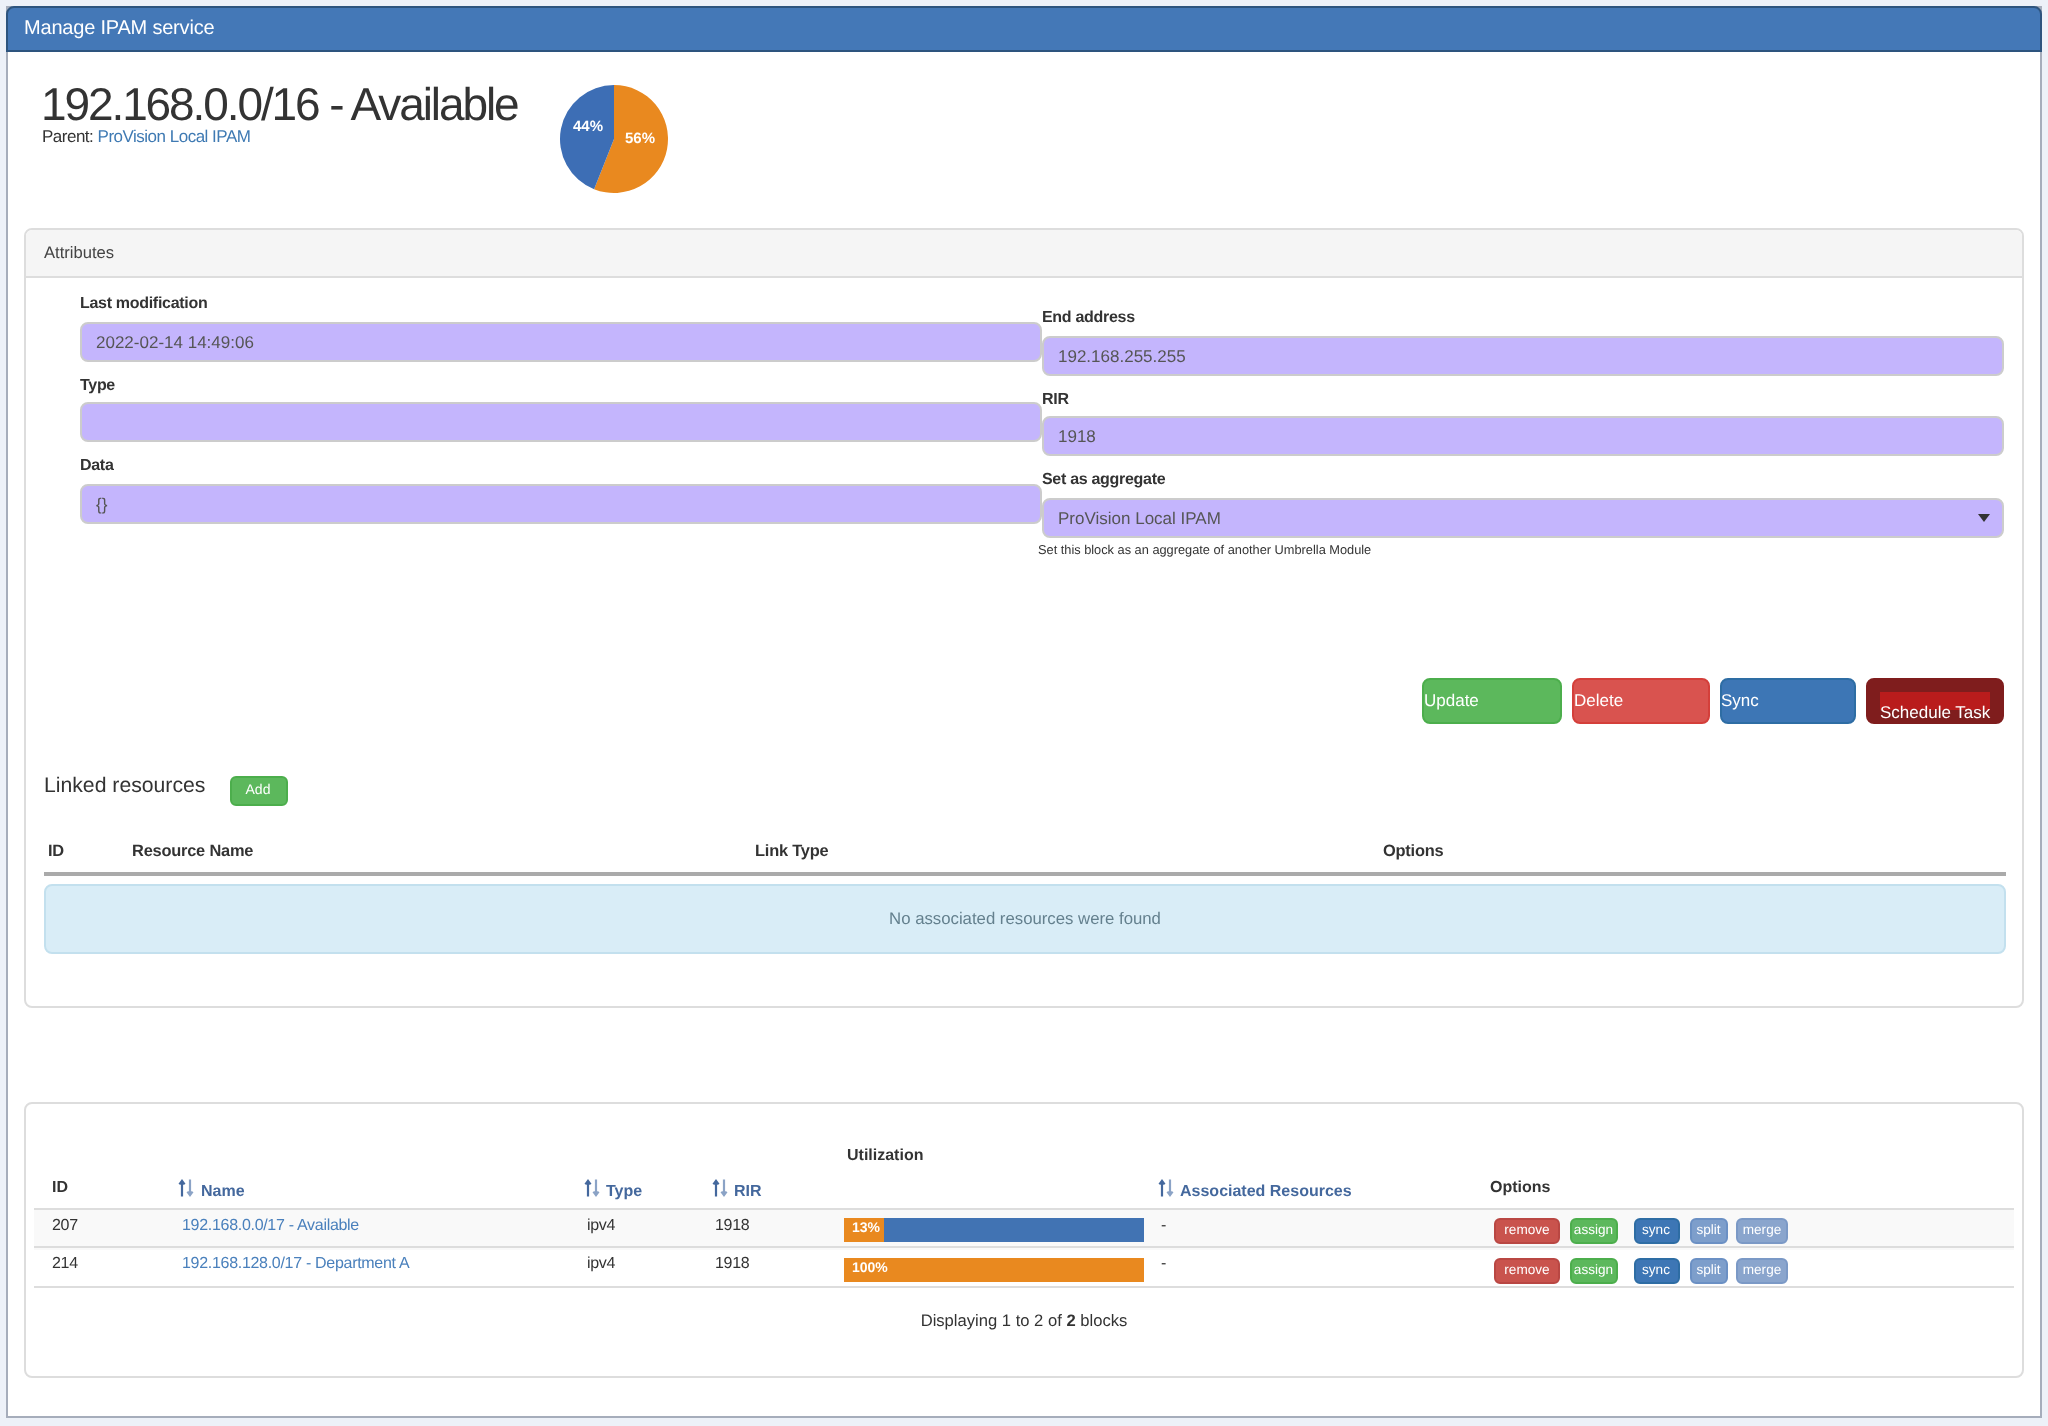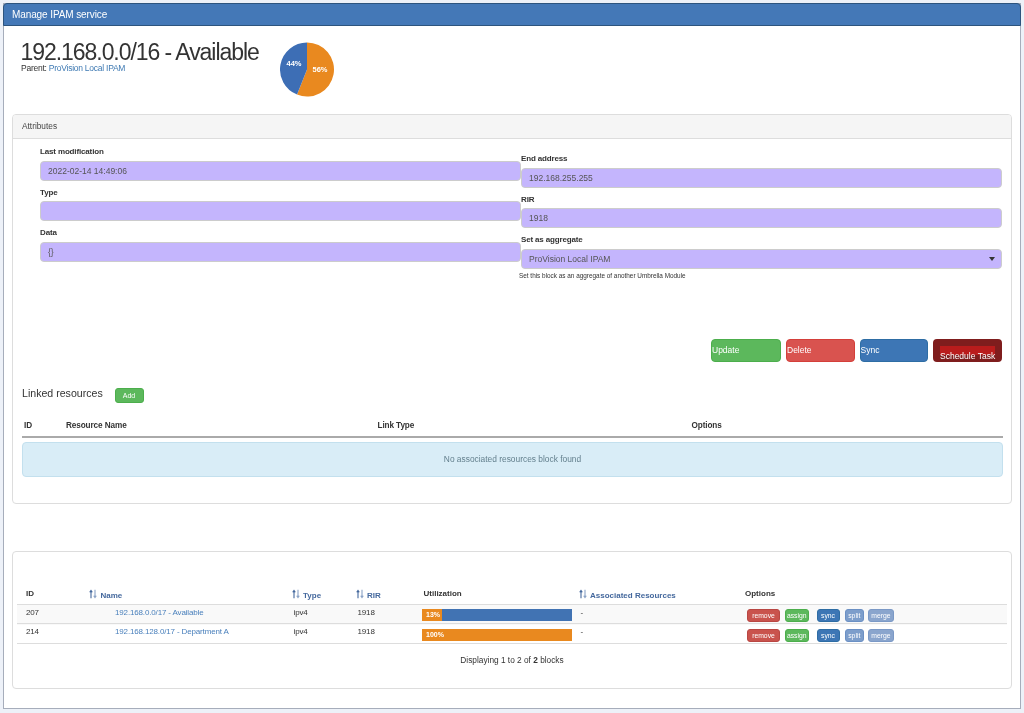--- a/index.html
+++ b/index.html
@@ -58,21 +58,21 @@
 #filter .txt { font-size:8.3px; color:#444; line-height:23px; padding-left:9px; }
 #filter svg { position:absolute; right:11px; top:9.5px; }
 
 #netb { top:547px; height:137.5px; }
 .nbh { position:absolute; font-size:8px; font-weight:bold; color:#333; white-space:nowrap; }
 .nbh.sort { color:#44689d; }
 .nbrow { position:absolute; left:4px; width:990px; height:19.5px; }
 .stripe { background:#f9f9f9; }
 .bline { position:absolute; left:4px; width:990px; height:1px; background:#ddd; }
 .cell { position:absolute; font-size:8px; color:#333; white-space:nowrap; letter-spacing:-0.15px; }
-.cell a { color:#4a80bc; text-decoration:none;margin-left:24px; }
+.cell a { color:#4a80bc; text-decoration:none; }
 .bar { position:absolute; display:flex; width:150px; height:12px; }
 .seg-o { background:#e9891f; color:#fff; font-size:7px; font-weight:bold;
   line-height:12px; padding-left:4px; }
 .seg-b { background:#4173b3; flex:1; }
 .sbtn { position:absolute; height:13px; line-height:12px; border-radius:3px;
   color:#fff; font-size:6.8px; text-align:center; }
 .sb-rem { background:#c9534d; border:1px solid #b94743; }
 .sb-ass { background:#5cb85c; border:1px solid #4cae4c; }
 .sb-syn { background:#3d76b5; border:1px solid #2e6da4; }
 .sb-spl { background:#7d9ecb; border:1px solid #6b90c4; }
@@ -135,39 +135,39 @@
     <div id="btnrow">
       <span class="btn b-upd">Update</span><span class="btn b-del">Delete</span><span class="btn b-syn">Sync</span><span class="btn b-sch">Schedule Task</span>
     </div>
     <div id="lr-title">Linked resources</div>
     <div id="lr-add">Add</div>
     <div class="lrh" style="left:11px;">ID</div>
     <div class="lrh" style="left:53px;">Resource Name</div>
     <div class="lrh" style="left:364.5px;">Link Type</div>
     <div class="lrh" style="left:678.5px;">Options</div>
     <div id="lr-line"></div>
-    <div id="lr-alert">No associated resources block found</div>
+    <div id="lr-alert">No associated resources were found</div>
   </div>
 
 
   <div class="panel" id="netb">
     <div class="nbh" style="left:13px; top:36.5px;">ID</div>
     <div class="nbh sort" style="left:76px; top:36.5px;"><span class="sorticon"><svg width="8" height="10" viewBox="0 0 8 10">
             <path d="M2,9.2 L2,1.8 M0.7,3.2 L2,1.4 L3.3,3.2" fill="none" stroke="#44689d" stroke-width="1.1"></path>
             <path d="M6,0.8 L6,8.2 M4.7,6.8 L6,8.6 L7.3,6.8" fill="none" stroke="#8ba3c6" stroke-width="1.1"></path>
           </svg></span>Name</div>
     <div class="nbh sort" style="left:278.5px; top:36.5px;"><span class="sorticon"><svg width="8" height="10" viewBox="0 0 8 10">
             <path d="M2,9.2 L2,1.8 M0.7,3.2 L2,1.4 L3.3,3.2" fill="none" stroke="#44689d" stroke-width="1.1"></path>
             <path d="M6,0.8 L6,8.2 M4.7,6.8 L6,8.6 L7.3,6.8" fill="none" stroke="#8ba3c6" stroke-width="1.1"></path>
           </svg></span>Type</div>
     <div class="nbh sort" style="left:342.5px; top:36.5px;"><span class="sorticon"><svg width="8" height="10" viewBox="0 0 8 10">
             <path d="M2,9.2 L2,1.8 M0.7,3.2 L2,1.4 L3.3,3.2" fill="none" stroke="#44689d" stroke-width="1.1"></path>
             <path d="M6,0.8 L6,8.2 M4.7,6.8 L6,8.6 L7.3,6.8" fill="none" stroke="#8ba3c6" stroke-width="1.1"></path>
           </svg></span>RIR</div>
-    <div class="nbh" style="left:410.5px; top:37px;">Utilization</div>
+    <div class="nbh" style="left:410.5px; top:21px;">Utilization</div>
     <div class="nbh sort" style="left:565.5px; top:36.5px;"><span class="sorticon"><svg width="8" height="10" viewBox="0 0 8 10">
             <path d="M2,9.2 L2,1.8 M0.7,3.2 L2,1.4 L3.3,3.2" fill="none" stroke="#44689d" stroke-width="1.1"></path>
             <path d="M6,0.8 L6,8.2 M4.7,6.8 L6,8.6 L7.3,6.8" fill="none" stroke="#8ba3c6" stroke-width="1.1"></path>
           </svg></span>Associated Resources</div>
     <div class="nbh" style="left:732px; top:36.5px;">Options</div>
     <div class="bline" style="top:51.5px; height:1.6px;"></div>
     <div class="nbrow stripe" style="top:53.2px;"></div>
     <div class="bline" style="top:71px;"></div>
     <div class="bline" style="top:90.5px;"></div>
 

